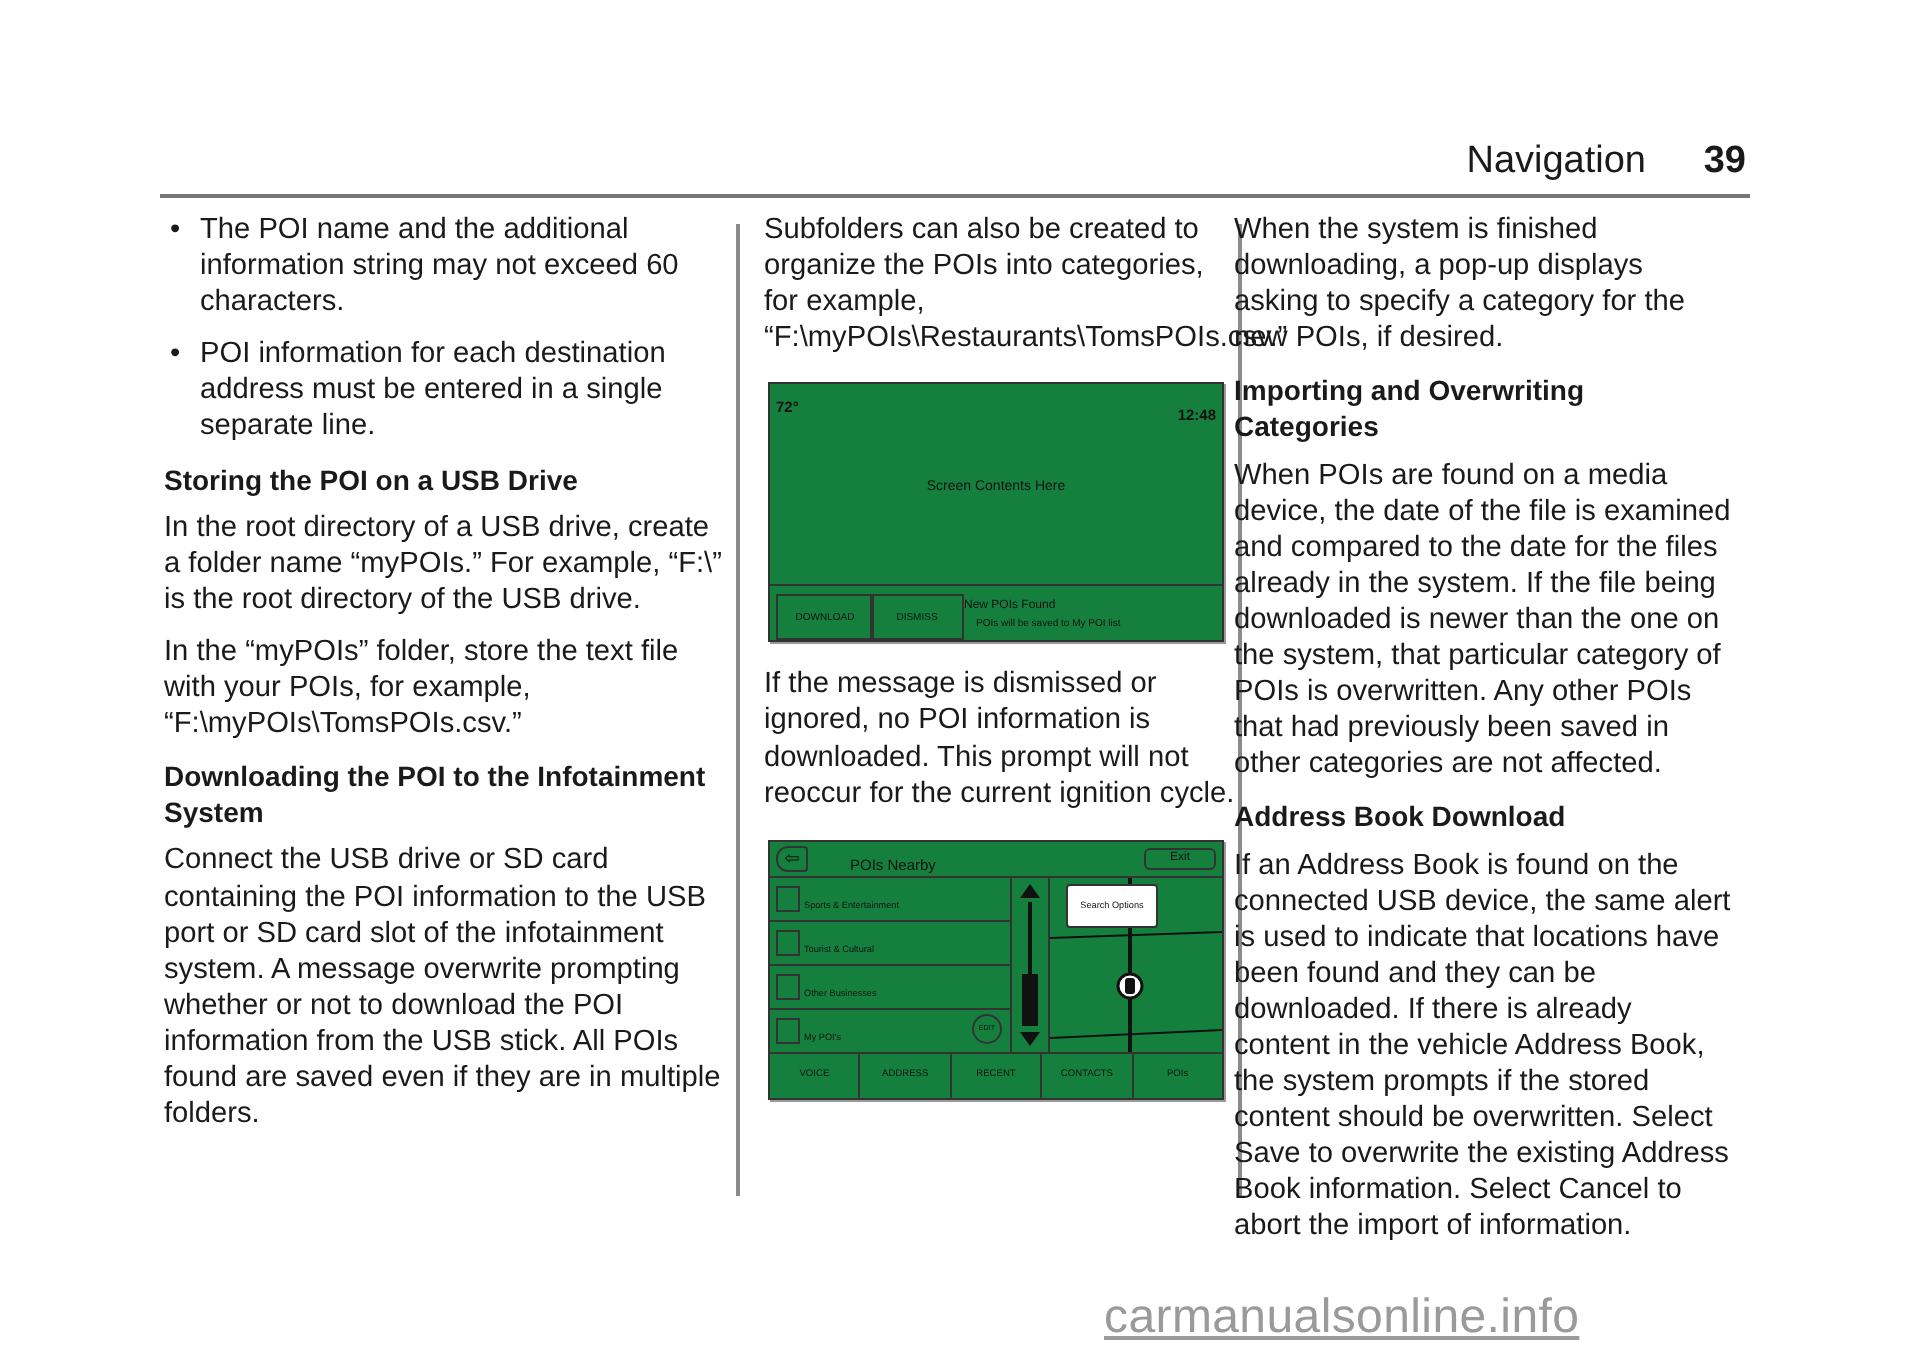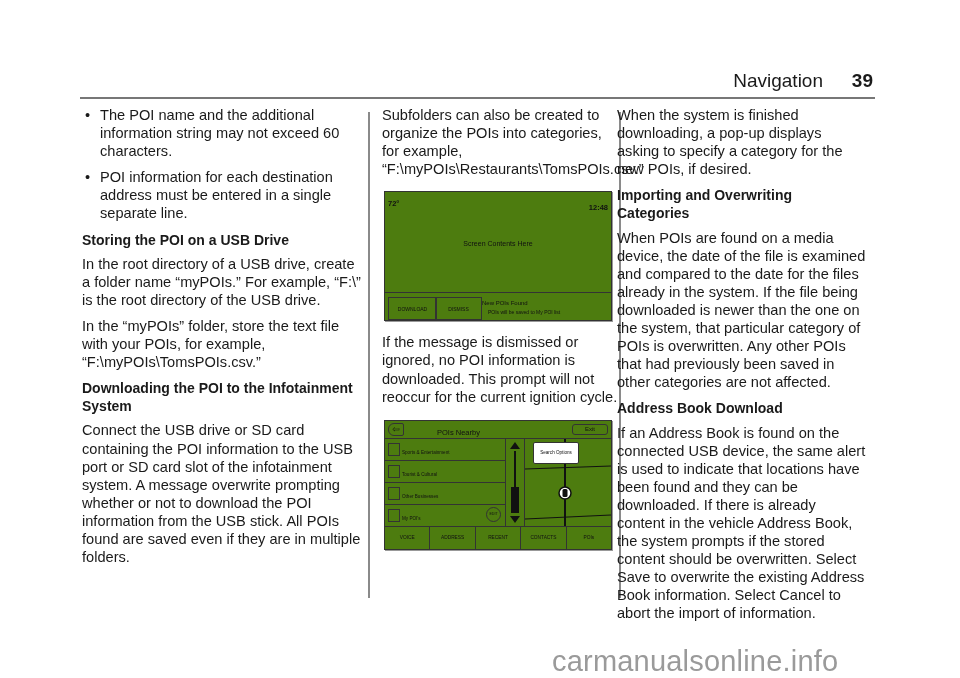--- a/index.html
+++ b/index.html
@@ -17,40 +17,40 @@
   .col p { margin: 0 0 8px 0; }
   .col h3 { margin: 0 0 6px 0; font-size: 14px; line-height: 18.1px; font-weight: bold; }
   .col1 { left: 82px; width: 280px; }
   .col2 { left: 382px; width: 236px; }
   .col3 { left: 617px; width: 250px; }
 
   .bullet { position: relative; padding-left: 18px; margin: 0 0 8px 0; }
   .bullet .dot { position: absolute; left: 3px; top: 0; }
 
   
-  .screen { position: relative; border: 1.5px solid #333; background: #4d7c0f;
+  .screen { position: relative; border: 1.5px solid #333; background: #15803d;
             box-shadow: 1px 1px 0 #999; font-family: "Liberation Sans", sans-serif; color: #111; }
 
   .fig1 { width: 226px; height: 128px; margin: 13px 0 12px 2px; }
   .fig1 .temp { position: absolute; left: 3px; top: 3px; font-size: 7.5px; font-weight: bold; }
   .fig1 .clock { position: absolute; right: 3px; top: 7px; font-size: 7.5px; font-weight: bold; text-align: center; }
   .fig1 .contents { position: absolute; left: 0; right: 0; top: 43px; text-align: center; font-size: 7px; }
   .fig1 .bar { position: absolute; left: 0; right: 0; bottom: 0; height: 27px; border-top: 1px solid #333; }
   .fig1 .btn { position: absolute; top: 4px; height: 21px; border: 1px solid #333; font-size: 5px;
                display: flex; align-items: center; justify-content: center; }
   .fig1 .btn.dl { left: 3px; width: 47px; }
   .fig1 .btn.ds { left: 50px; width: 45px; }
   .fig1 .msg-title { position: absolute; left: 97px; top: 1px; font-size: 6px; }
   .fig1 .msg-sub { position: absolute; left: 103px; top: 10px; font-size: 5px; }
 
   .fig2 { width: 226px; height: 128px; margin: 14px 0 0 2px; }
   .fig2 .topbar { position: absolute; left: 0; right: 0; top: 0; height: 17px; border-bottom: 1px solid #333; }
   .fig2 .back { position: absolute; left: 3px; top: 2px; width: 14px; height: 11px; border: 1px solid #333;
                 border-radius: 6px 2px 2px 6px; font-size: 9px; line-height: 10px; text-align: center; }
-  .fig2 .ptitle { position: absolute; left: 40px; top: 3px; font-size: 7.5px; margin-left: 12px; }
+  .fig2 .ptitle { position: absolute; left: 40px; top: 3px; font-size: 7.5px; }
   .fig2 .exit { position: absolute; right: 3px; top: 3px; width: 34px; height: 9px; border: 1px solid #333;
                 border-radius: 3px; font-size: 6px; line-height: 9px; text-align: center; }
   .fig2 .list { position: absolute; left: 0; top: 18px; width: 120px; height: 87px; border-right: 1px solid #333; }
   .fig2 .row { position: absolute; left: 0; width: 120px; height: 21px; border-bottom: 1px solid #333; }
   .fig2 .row .cb { position: absolute; left: 3px; top: 4px; width: 10px; height: 11px; border: 1px solid #333; }
   .fig2 .row .lbl { position: absolute; left: 17px; top: 5px; font-size: 4.6px; }
   .fig2 .row .edit { position: absolute; right: 4px; top: 2px; width: 13px; height: 13px; border: 1px solid #333;
                      border-radius: 50%; font-size: 3.6px; line-height: 13px; text-align: center; }
   .fig2 .scroll { position: absolute; left: 121px; top: 18px; width: 18px; height: 87px; border-right: 1px solid #333; }
   .fig2 .scroll .up { position: absolute; left: 4px; top: 3px; width: 0; height: 0;
@@ -61,21 +61,21 @@
                         border-left: 5px solid transparent; border-right: 5px solid transparent; border-top: 7px solid #111; }
   .fig2 .map { position: absolute; left: 140px; top: 18px; right: 0; height: 87px; overflow: hidden; }
   .fig2 .map svg { position: absolute; left: 0; top: 0; }
   .fig2 .search { position: absolute; left: 8px; top: 3px; width: 44px; height: 20px; border: 1px solid #333;
                   border-radius: 2px; background: #fff; font-size: 4.6px; line-height: 20px; text-align: center; }
   .fig2 .bottom { position: absolute; left: 0; right: 0; bottom: 0; height: 22px; border-top: 1px solid #333; display: flex; }
   .fig2 .bottom .tab { flex: 1; border-right: 1px solid #333; font-size: 4.8px; display: flex;
                        align-items: center; justify-content: center; }
   .fig2 .bottom .tab:last-child { border-right: none; }
 
-  .watermark { position: absolute; left: 552px; top: 645px; font-size: 29px; color: #9a9a9a; letter-spacing: 0.2px; }
+  .watermark { position: absolute; left: 552px; top: 645px; font-size: 24px; color: #9a9a9a; letter-spacing: 0.2px; text-decoration: underline; }
 </style>
 </head>
 <body>
 
 <div class="header">
   <span class="title">Navigation</span>
   <span class="pagenum">39</span>
 </div>
 <div class="top-rule"></div>
 

